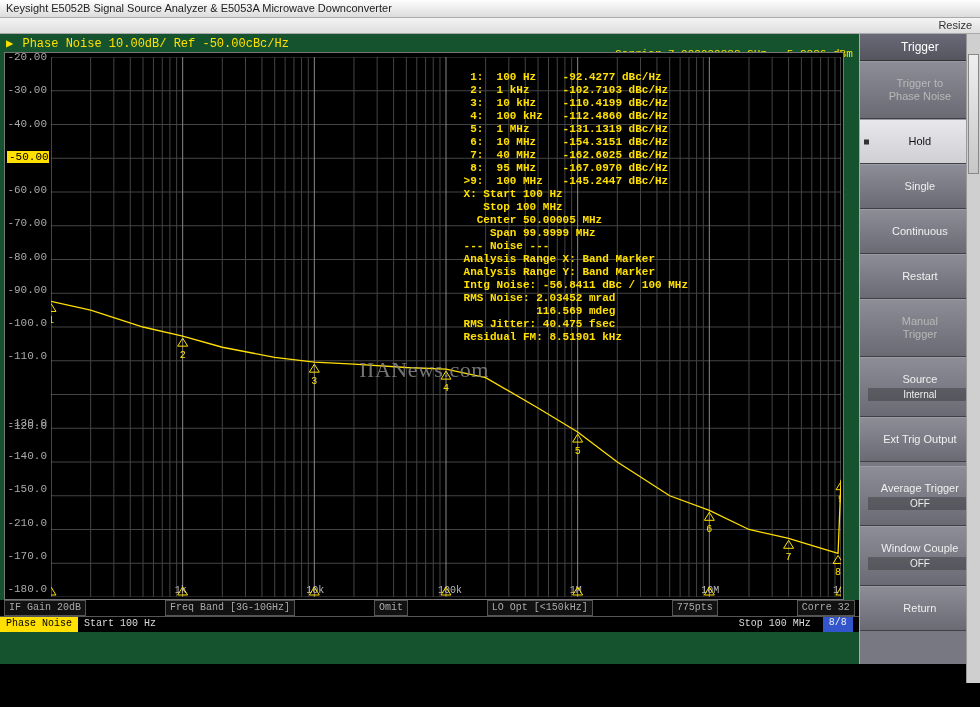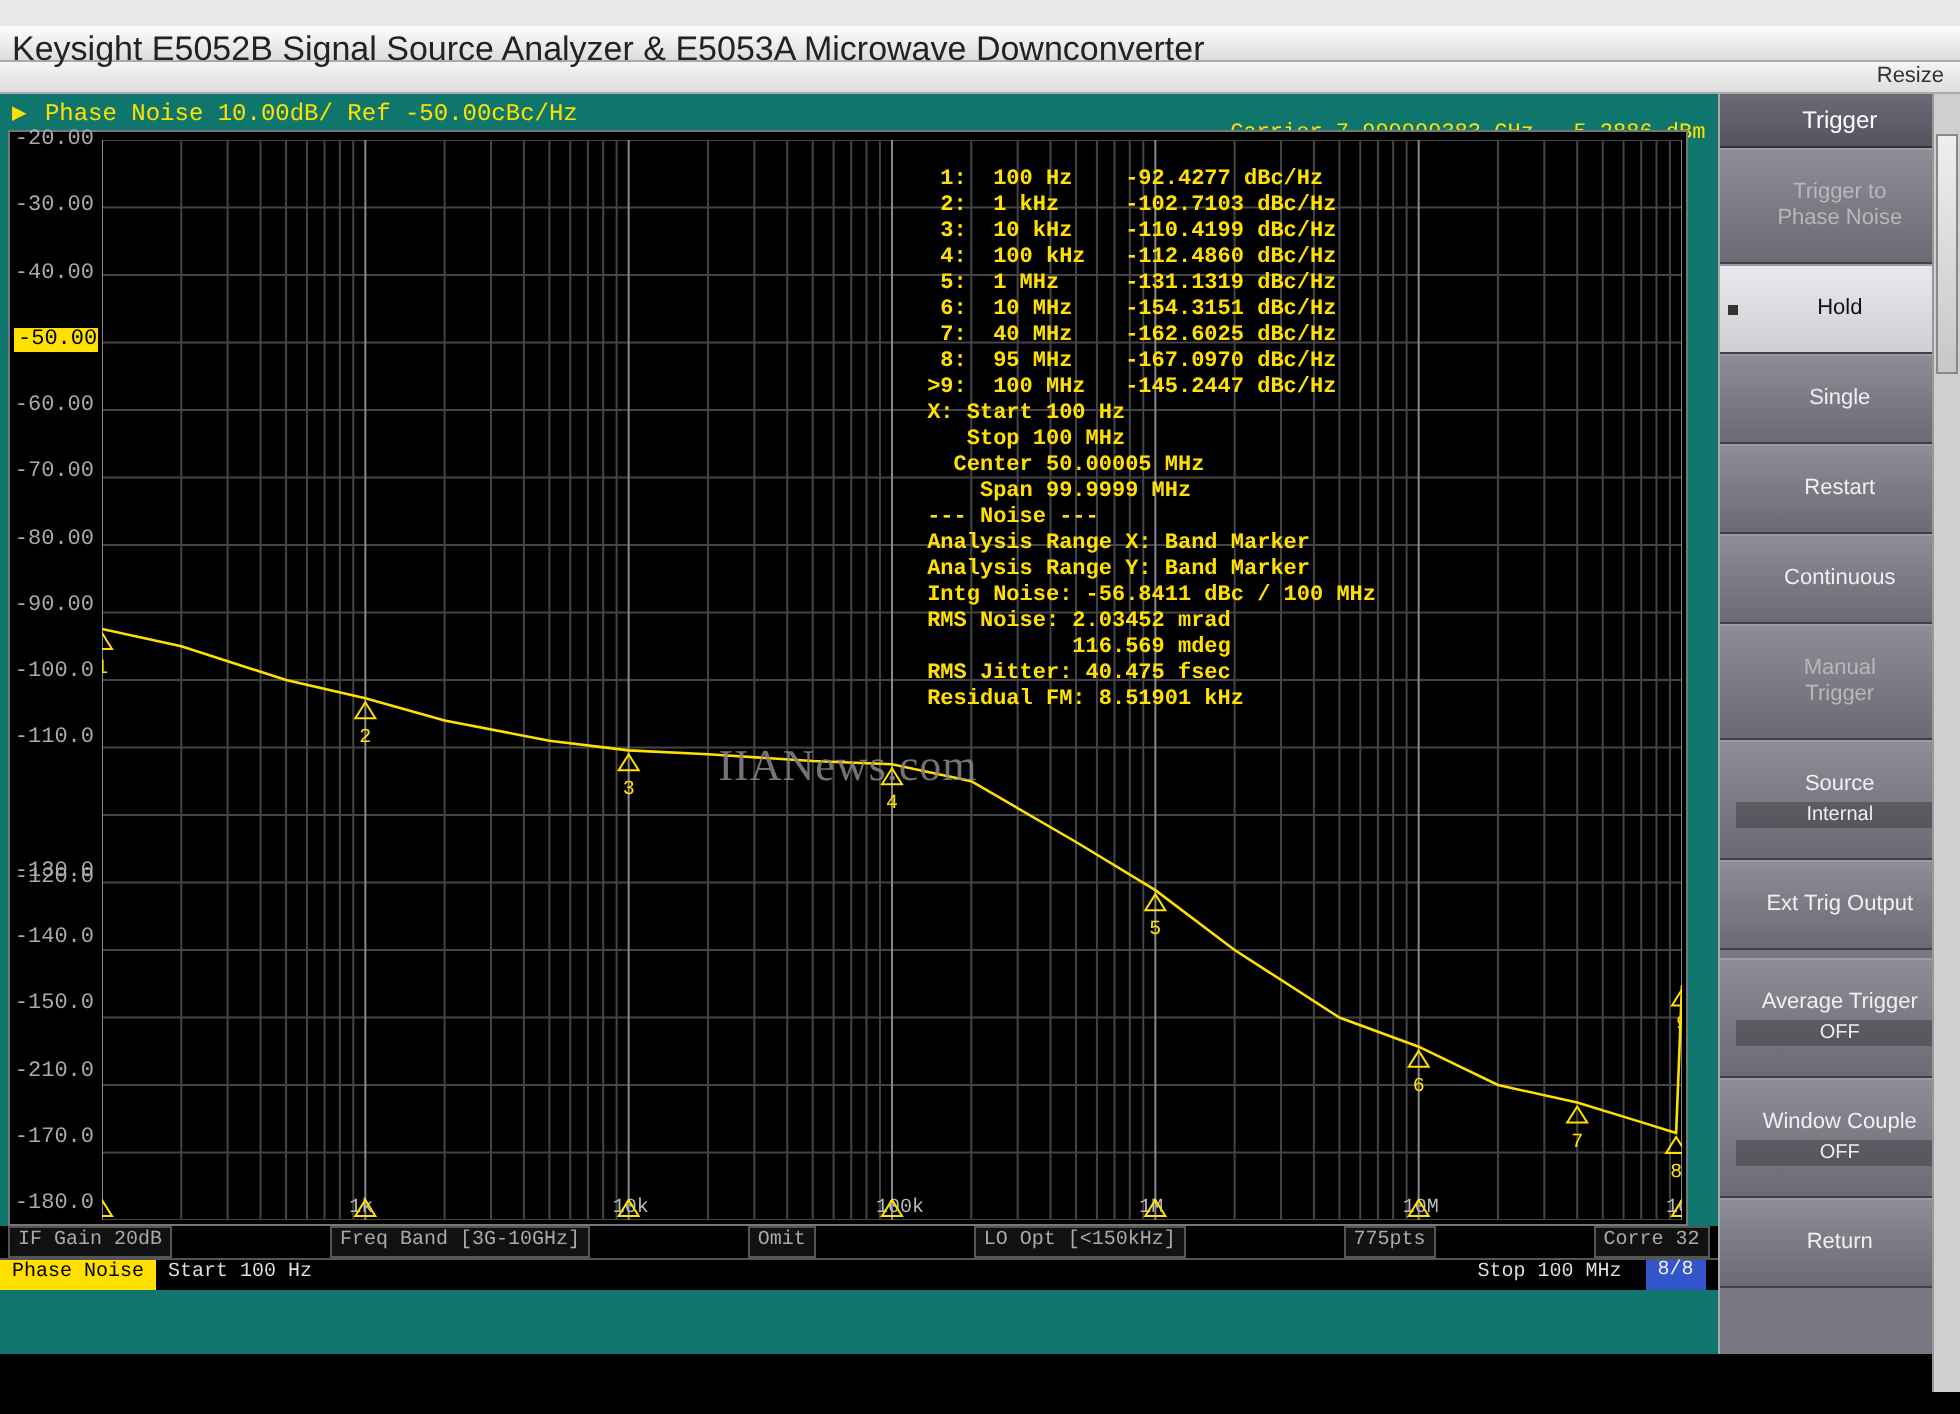--- a/index.html
+++ b/index.html
@@ -18,41 +18,40 @@
     width: 980px;
     height: 707px;
     background: #000;
     position: relative;
   }
   .titlebar {
     height: 18px;
     background: linear-gradient(#fefefe, #dcdcdc);
     color: #222;
     padding: 2px 6px;
-    font-size: 17px;
+    font-size: 11px;
     border-bottom: 1px solid #aaa;
-    margin-top: 13px;
   }
   .menubar {
     height: 16px;
     background: linear-gradient(#f4f4f4, #dedede);
     text-align: right;
     padding: 1px 8px;
     font-size: 11px;
     color: #333;
     border-bottom: 1px solid #aaa;
   }
   .main {
     display: flex;
     height: 630px;
   }
   .plot-wrap {
     width: 907px;
     height: 630px;
-    background: #0f766e;
+    background: #14532d;
     position: relative;
   }
   .header-row {
     display: flex;
     justify-content: space-between;
     padding: 2px 6px;
     height: 18px;
     font-family: 'Courier New', monospace;
     font-size: 12px;
   }
@@ -420,22 +419,22 @@
         <div class="cell badge">8/8</div>
       </div>
     </div>
 
     <div class="sidebar">
       <div class="sidebar-title">Trigger</div>
       <div id="side-btns">
           <div class="side-btn disabled"><span>Trigger to<br>Phase Noise</span></div>
           <div class="side-btn active"><span class="dot"></span><span>Hold</span></div>
           <div class="side-btn"><span>Single</span></div>
+          <div class="side-btn"><span>Continuous</span></div>
           <div class="side-btn"><span>Restart</span></div>
-          <div class="side-btn"><span>Continuous</span></div>
           <div class="side-btn disabled"><span>Manual<br>Trigger</span></div>
           <div class="side-btn"><span>Source</span><span class="sub">Internal</span><span class="chev">▶</span></div>
           <div class="side-btn"><span>Ext Trig Output</span><span class="chev">▶</span></div>
           <div class="side-btn" style="margin-top: 4px;"><span>Average Trigger</span><span class="sub">OFF</span></div>
           <div class="side-btn"><span>Window Couple</span><span class="sub">OFF</span></div>
           <div class="side-btn"><span>Return</span></div>
         </div>
     </div>
 
   </div>

